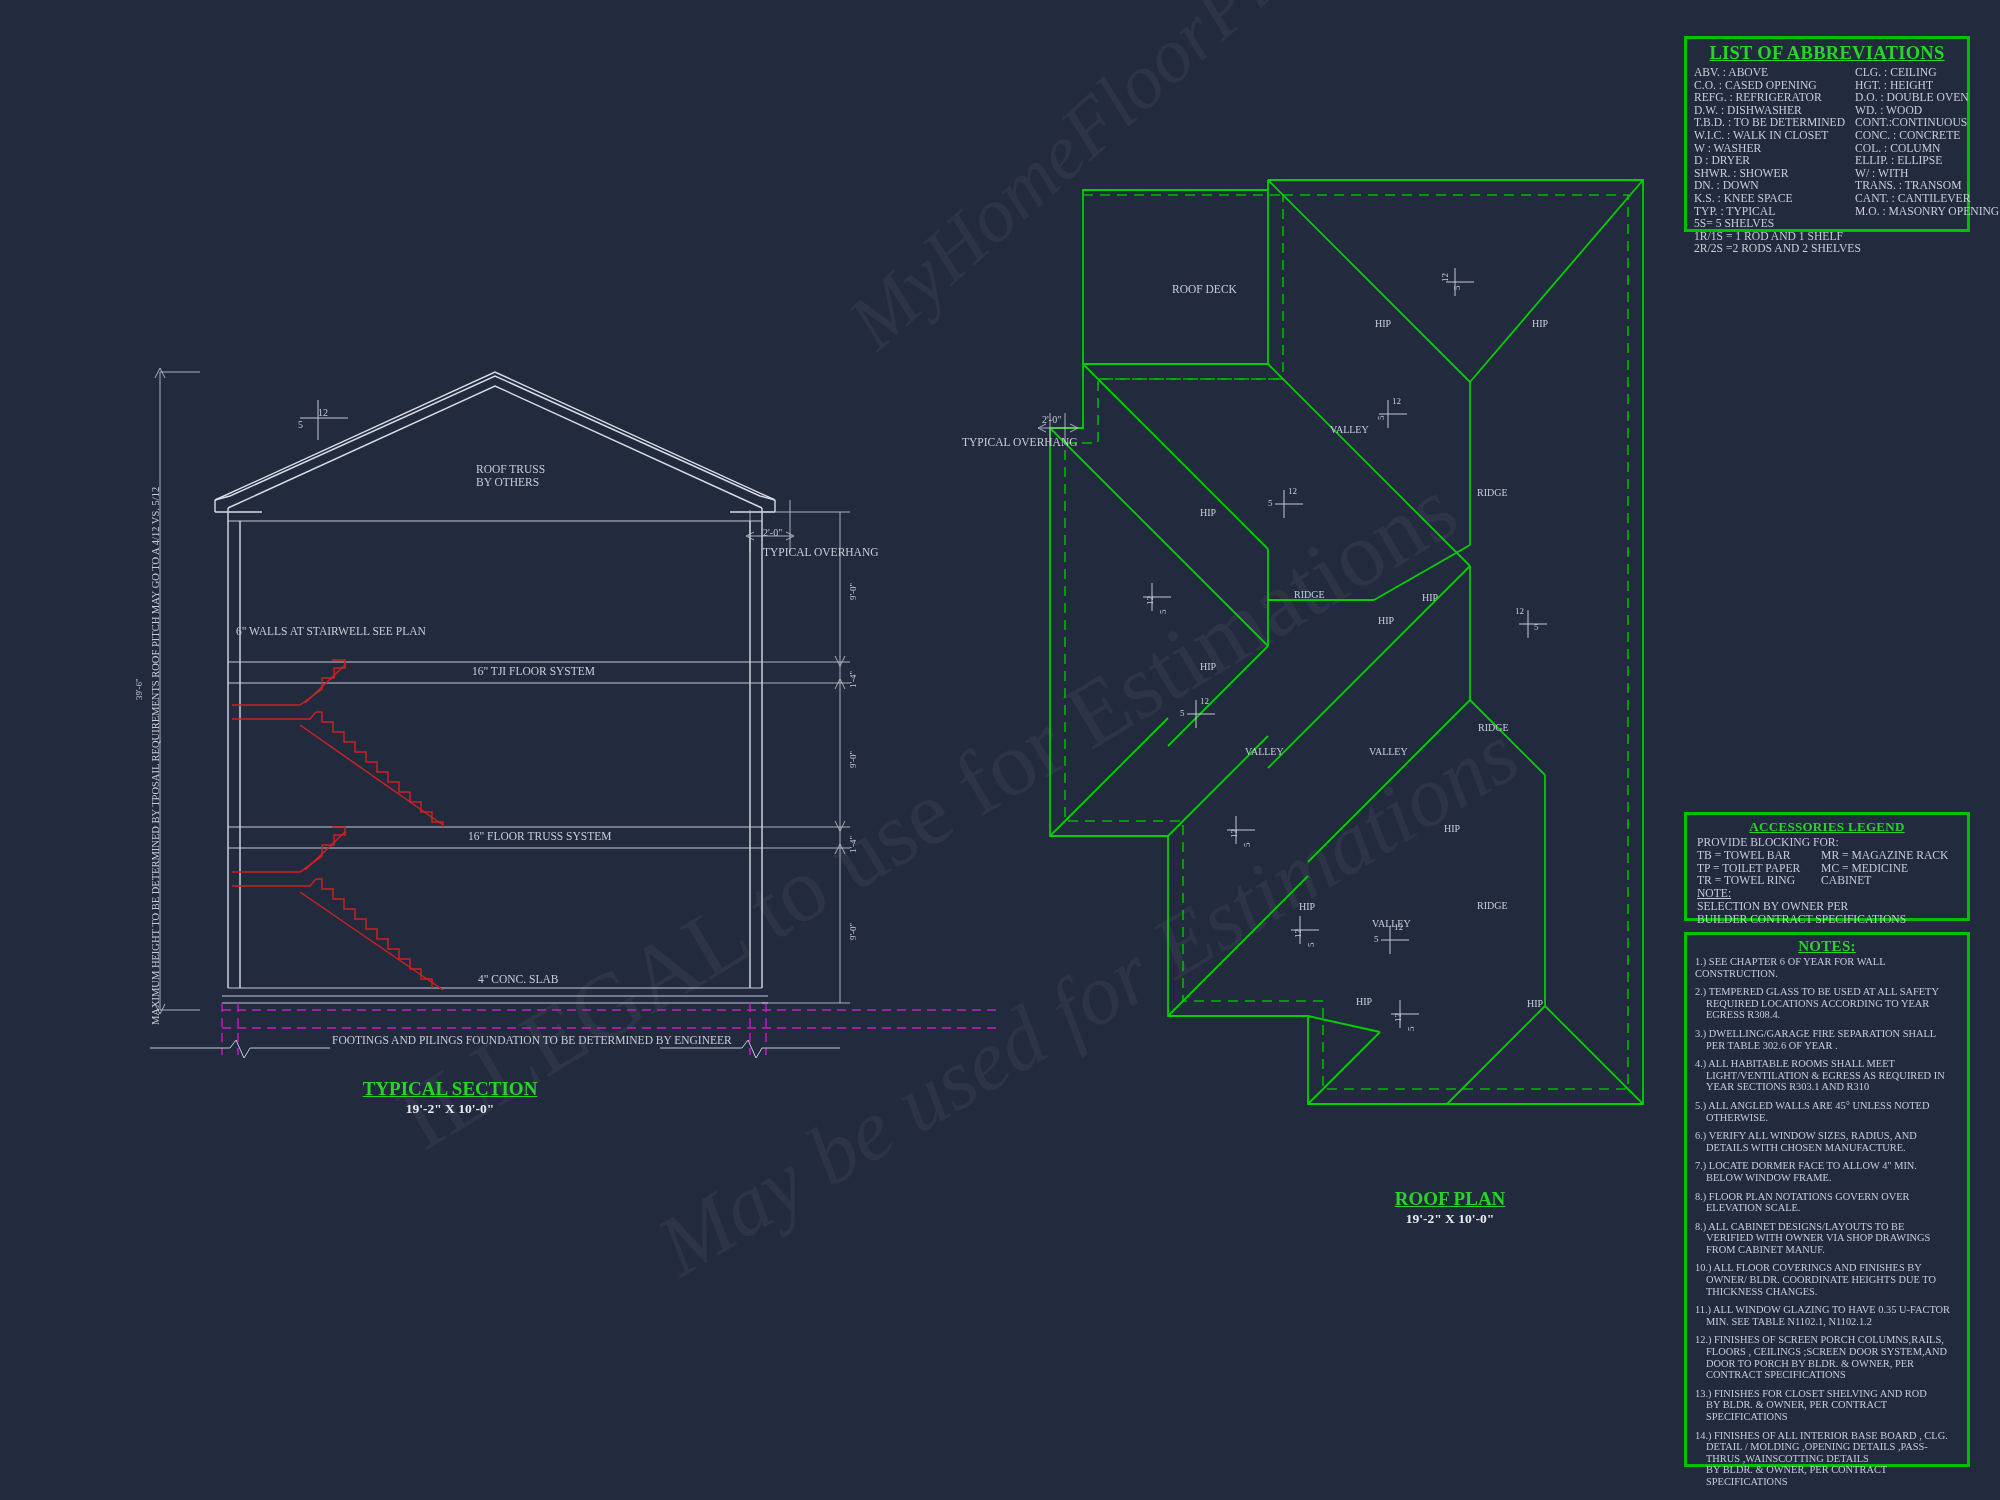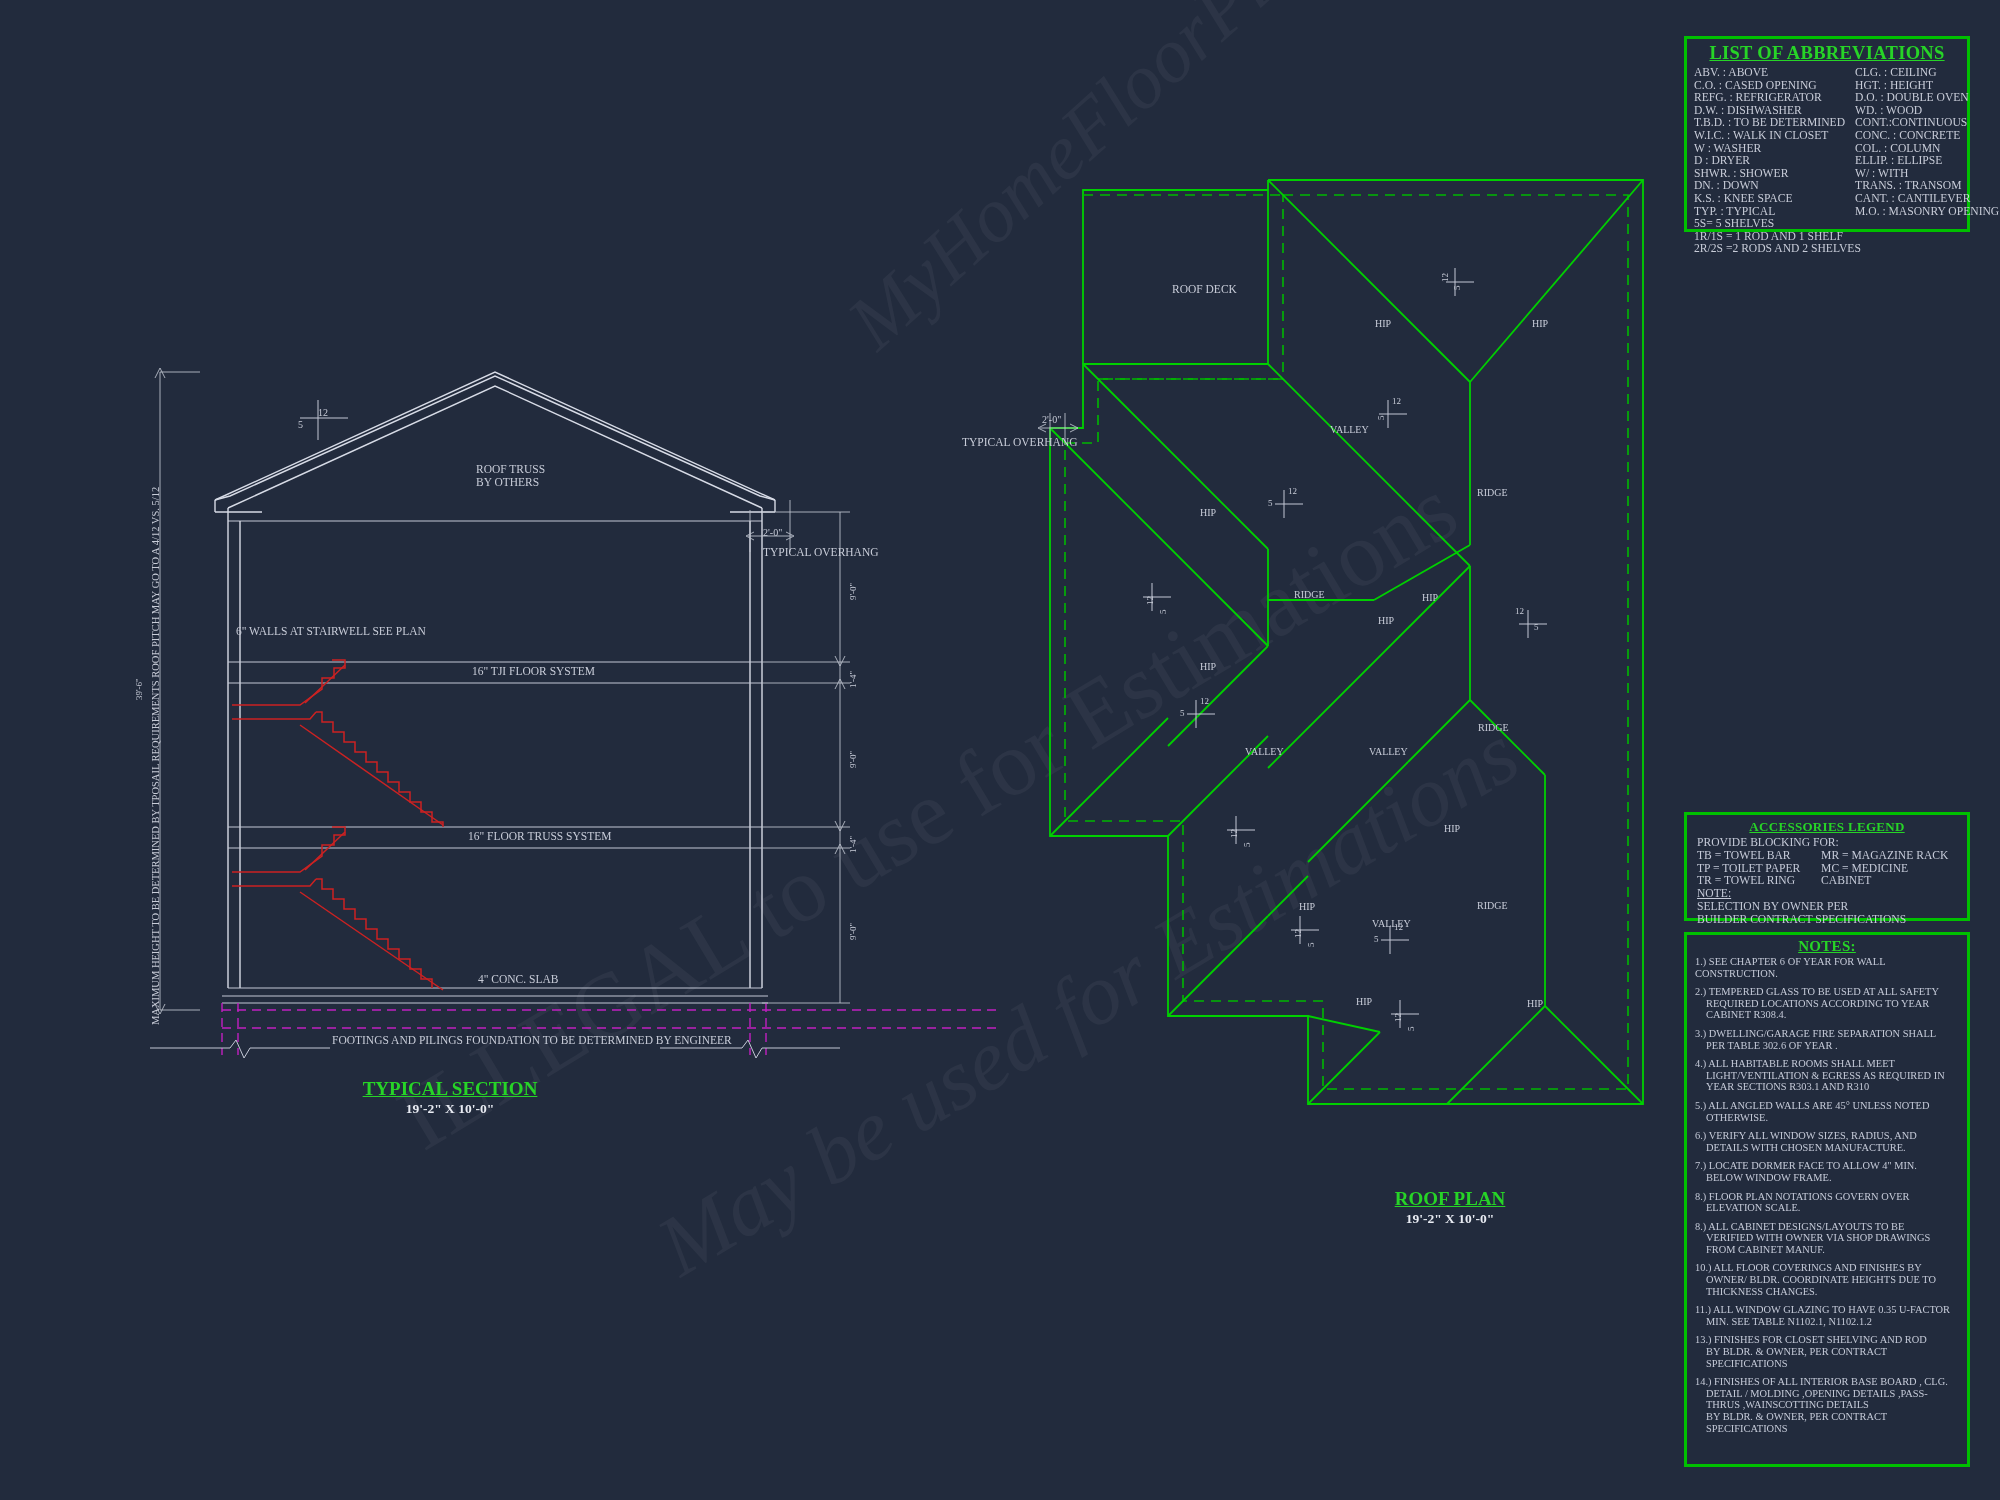--- a/index.html
+++ b/index.html
@@ -377,28 +377,29 @@
       <div class="u">NOTE:</div>
       <div>SELECTION BY OWNER  PER</div>
       <div>BUILDER CONTRACT SPECIFICATIONS</div>
     </div>
   </div>
 
   <div class="panel" id="notes">
     <div class="ptitle">NOTES:</div>
     <div class="body" id="notes-body">
         <div class="note"><span>1.) SEE CHAPTER 6 OF YEAR  FOR WALL CONSTRUCTION.</span></div>
-        <div class="note"><span>2.) TEMPERED GLASS TO BE USED AT ALL SAFETY</span><span class="cont">REQUIRED LOCATIONS ACCORDING TO YEAR</span><span class="cont">CABINET R308.4.</span></div>
+        <div class="note"><span>2.) TEMPERED GLASS TO BE USED AT ALL SAFETY</span><span class="cont">REQUIRED LOCATIONS ACCORDING TO YEAR</span><span class="cont">EGRESS R308.4.</span></div>
         <div class="note"><span>3.) DWELLING/GARAGE FIRE SEPARATION SHALL</span><span class="cont">PER TABLE 302.6 OF YEAR .</span></div>
         <div class="note"><span>4.) ALL HABITABLE ROOMS SHALL MEET</span><span class="cont">LIGHT/VENTILATION &amp; EGRESS AS REQUIRED IN</span><span class="cont">YEAR  SECTIONS R303.1 AND R310</span></div>
         <div class="note"><span>5.) ALL ANGLED WALLS ARE 45° UNLESS NOTED</span><span class="cont">OTHERWISE.</span></div>
         <div class="note"><span>6.) VERIFY ALL WINDOW SIZES, RADIUS, AND</span><span class="cont">DETAILS WITH CHOSEN MANUFACTURE.</span></div>
         <div class="note"><span>7.) LOCATE DORMER FACE TO ALLOW 4" MIN.</span><span class="cont">BELOW WINDOW FRAME.</span></div>
         <div class="note"><span>8.) FLOOR PLAN NOTATIONS GOVERN OVER</span><span class="cont">ELEVATION SCALE.</span></div>
         <div class="note"><span>8.) ALL CABINET DESIGNS/LAYOUTS TO BE</span><span class="cont">VERIFIED WITH OWNER VIA SHOP DRAWINGS</span><span class="cont">FROM CABINET MANUF.</span></div>
         <div class="note"><span>10.) ALL  FLOOR COVERINGS AND FINISHES BY</span><span class="cont">OWNER/ BLDR.  COORDINATE HEIGHTS DUE TO</span><span class="cont">THICKNESS CHANGES.</span></div>
         <div class="note"><span>11.) ALL WINDOW GLAZING TO HAVE 0.35 U-FACTOR</span><span class="cont">MIN.  SEE TABLE N1102.1, N1102.1.2</span></div>
+        <div class="note"><span>12.) FINISHES OF SCREEN PORCH COLUMNS,RAILS,</span><span class="cont">FLOORS , CEILINGS ;SCREEN DOOR SYSTEM,AND</span><span class="cont">DOOR TO PORCH BY BLDR. &amp; OWNER, PER</span><span class="cont">CONTRACT SPECIFICATIONS</span></div>
         <div class="note"><span>13.) FINISHES FOR CLOSET SHELVING AND ROD</span><span class="cont">BY BLDR. &amp; OWNER, PER CONTRACT</span><span class="cont">SPECIFICATIONS</span></div>
         <div class="note"><span>14.) FINISHES OF ALL INTERIOR BASE BOARD , CLG.</span><span class="cont">DETAIL / MOLDING ,OPENING DETAILS ,PASS-</span><span class="cont">THRUS ,WAINSCOTTING DETAILS</span><span class="cont">BY BLDR. &amp; OWNER, PER CONTRACT</span><span class="cont">SPECIFICATIONS</span></div>
       </div>
   </div>
 
 </div>
 
 </body></html>

